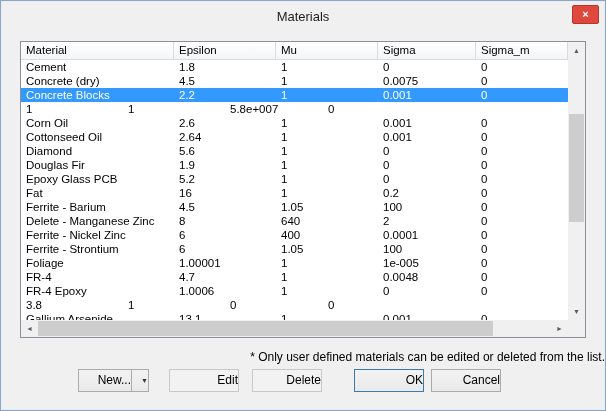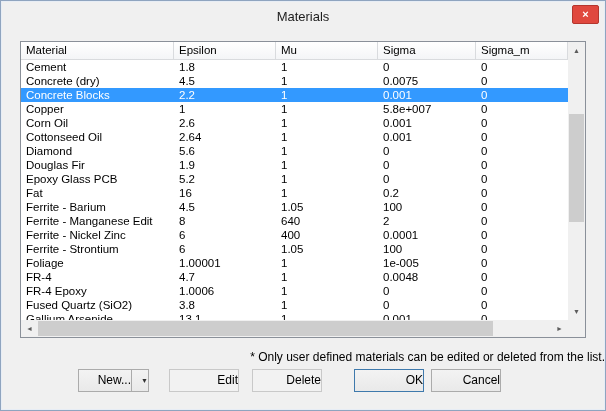--- a/index.html
+++ b/index.html
@@ -81,21 +81,20 @@
           <div class="cell c4">0</div>
         </div>
         <div class="lv-row selected">
           <div class="cell c0">Concrete Blocks</div>
           <div class="cell c1">2.2</div>
           <div class="cell c2">1</div>
           <div class="cell c3">0.001</div>
           <div class="cell c4">0</div>
         </div>
         <div class="lv-row">
-          <div class="cell c0">Copper</div>
           <div class="cell c1">1</div>
           <div class="cell c2">1</div>
           <div class="cell c3">5.8e+007</div>
           <div class="cell c4">0</div>
         </div>
         <div class="lv-row">
           <div class="cell c0">Corn Oil</div>
           <div class="cell c1">2.6</div>
           <div class="cell c2">1</div>
           <div class="cell c3">0.001</div>
@@ -137,21 +136,21 @@
           <div class="cell c4">0</div>
         </div>
         <div class="lv-row">
           <div class="cell c0">Ferrite - Barium</div>
           <div class="cell c1">4.5</div>
           <div class="cell c2">1.05</div>
           <div class="cell c3">100</div>
           <div class="cell c4">0</div>
         </div>
         <div class="lv-row">
-          <div class="cell c0">Ferrite - Manganese Edit</div>
+          <div class="cell c0">Delete - Manganese Zinc</div>
           <div class="cell c1">8</div>
           <div class="cell c2">640</div>
           <div class="cell c3">2</div>
           <div class="cell c4">0</div>
         </div>
         <div class="lv-row">
           <div class="cell c0">Ferrite - Nickel Zinc</div>
           <div class="cell c1">6</div>
           <div class="cell c2">400</div>
           <div class="cell c3">0.0001</div>
@@ -179,21 +178,20 @@
           <div class="cell c4">0</div>
         </div>
         <div class="lv-row">
           <div class="cell c0">FR-4 Epoxy</div>
           <div class="cell c1">1.0006</div>
           <div class="cell c2">1</div>
           <div class="cell c3">0</div>
           <div class="cell c4">0</div>
         </div>
         <div class="lv-row">
-          <div class="cell c0">Fused Quartz (SiO2)</div>
           <div class="cell c1">3.8</div>
           <div class="cell c2">1</div>
           <div class="cell c3">0</div>
           <div class="cell c4">0</div>
         </div>
         <div class="lv-row">
           <div class="cell c0">Gallium Arsenide</div>
           <div class="cell c1">13.1</div>
           <div class="cell c2">1</div>
           <div class="cell c3">0.001</div>

